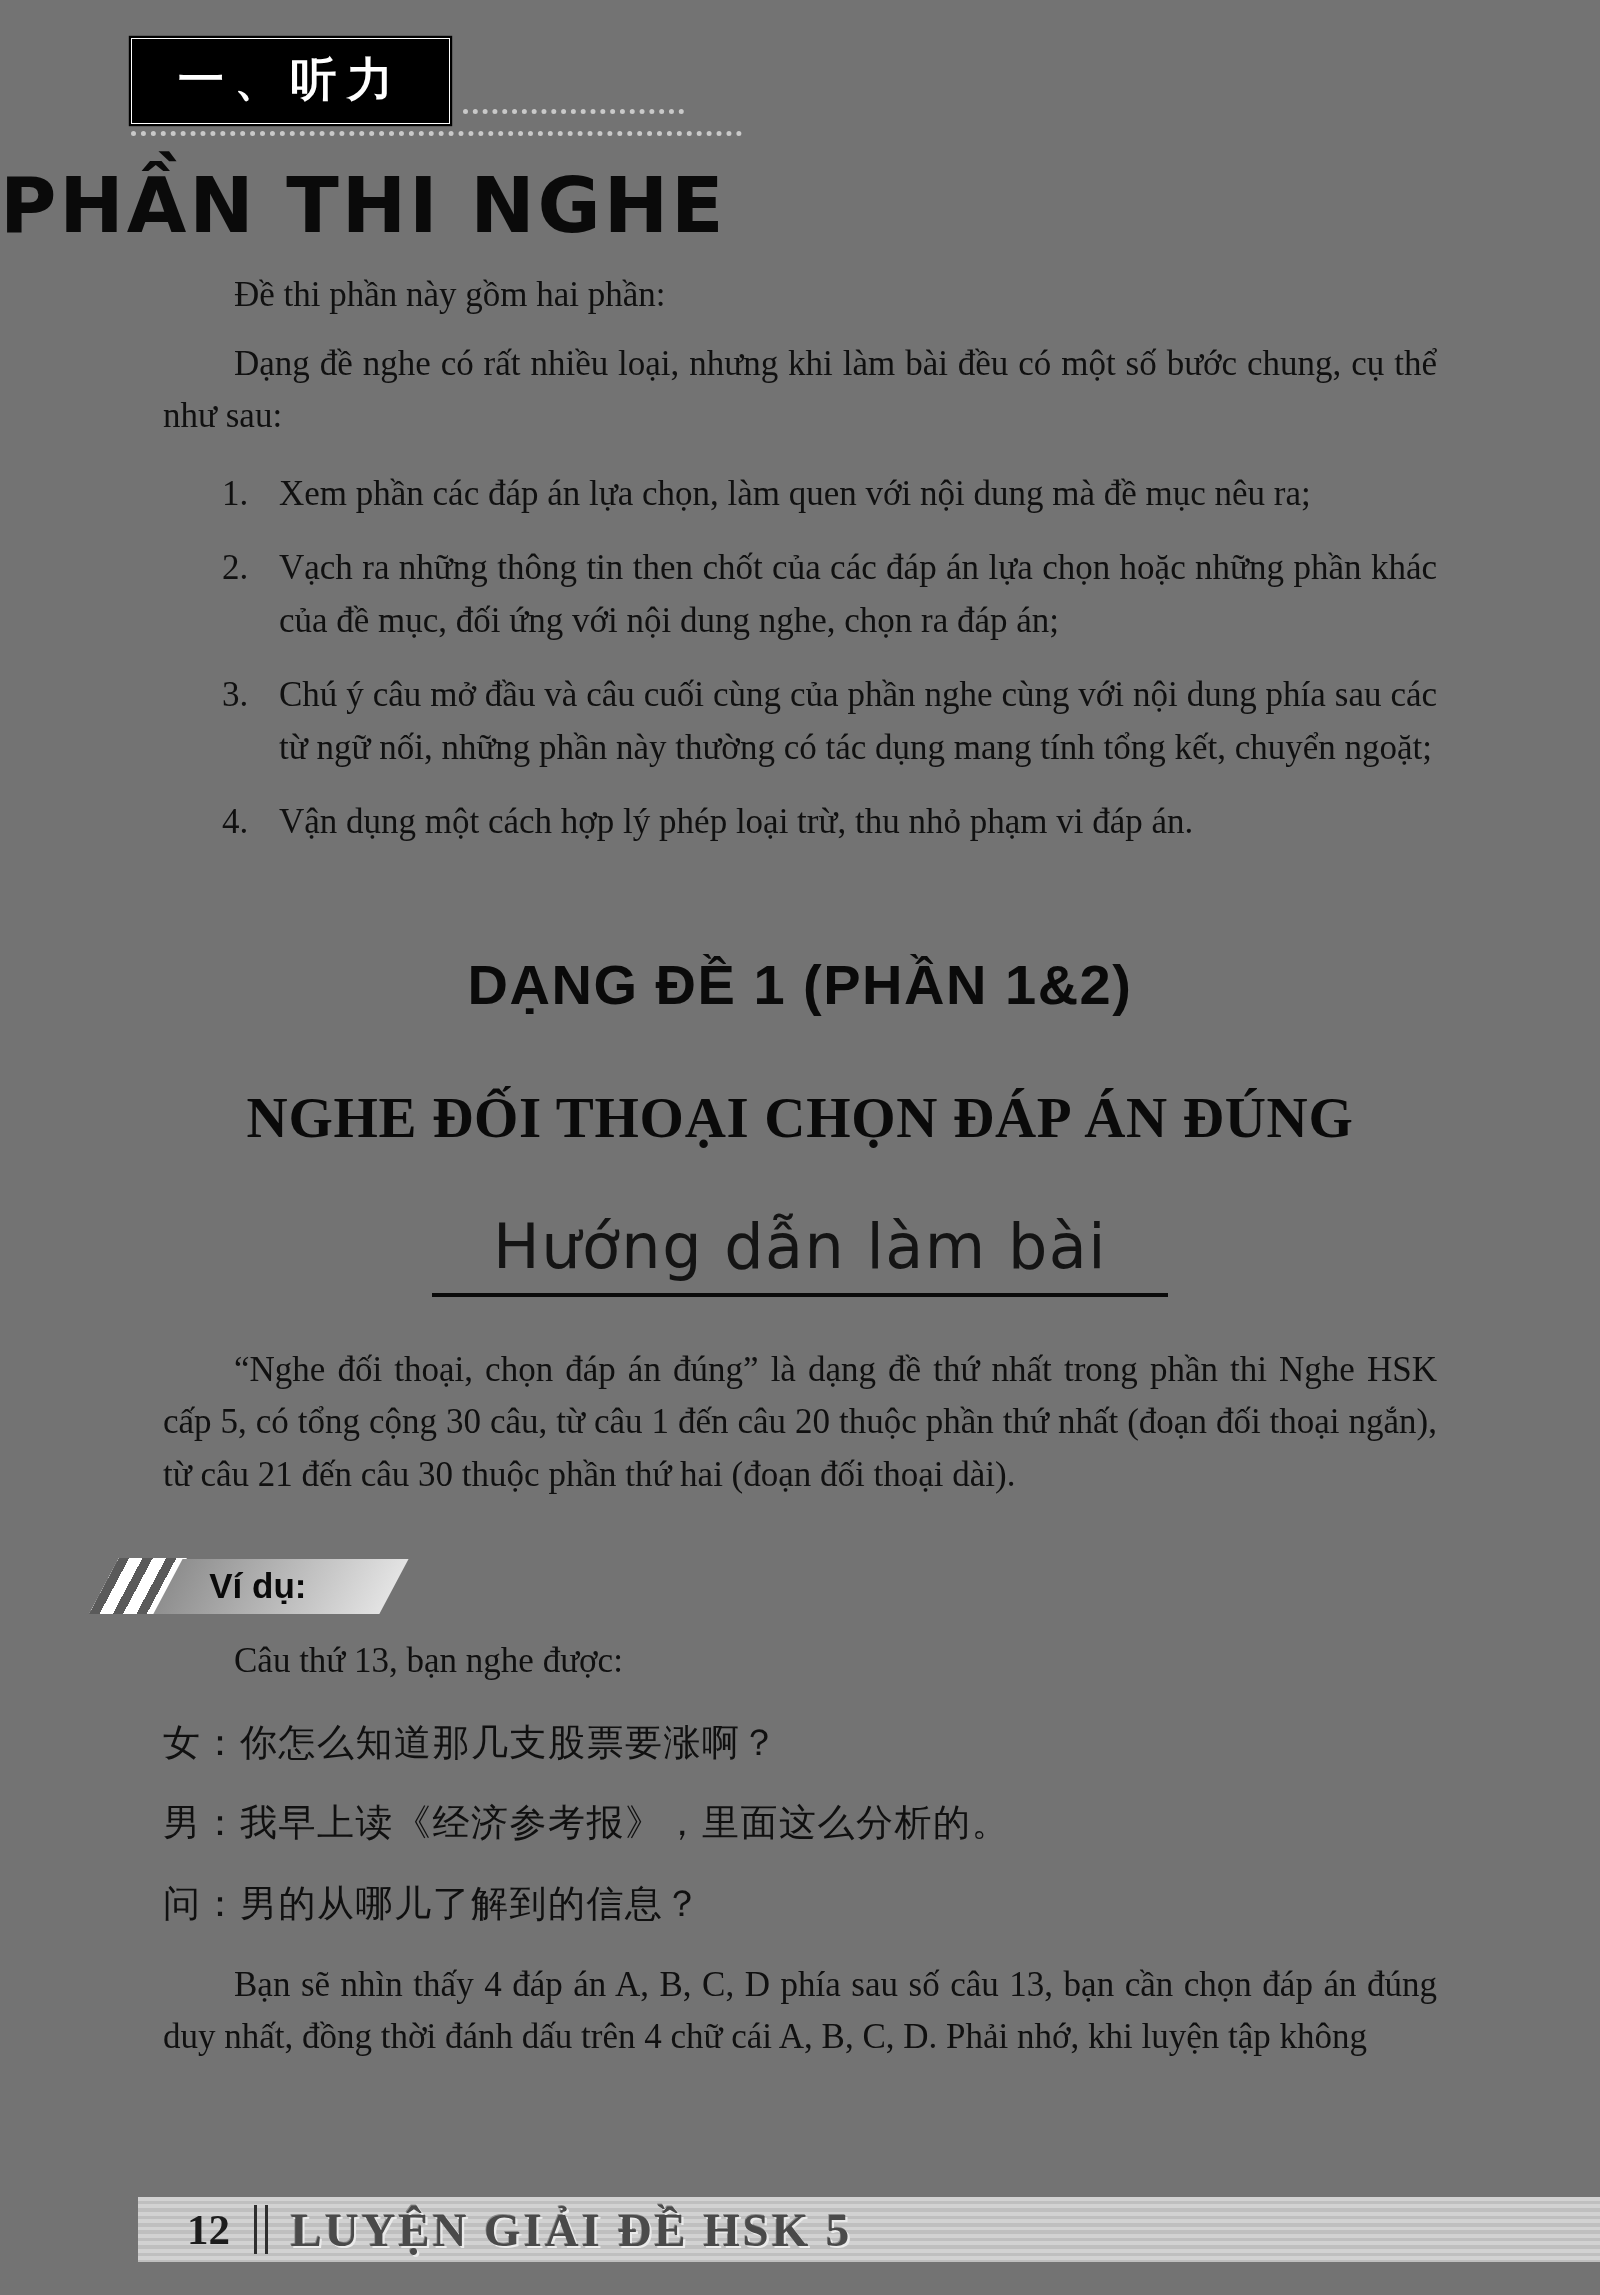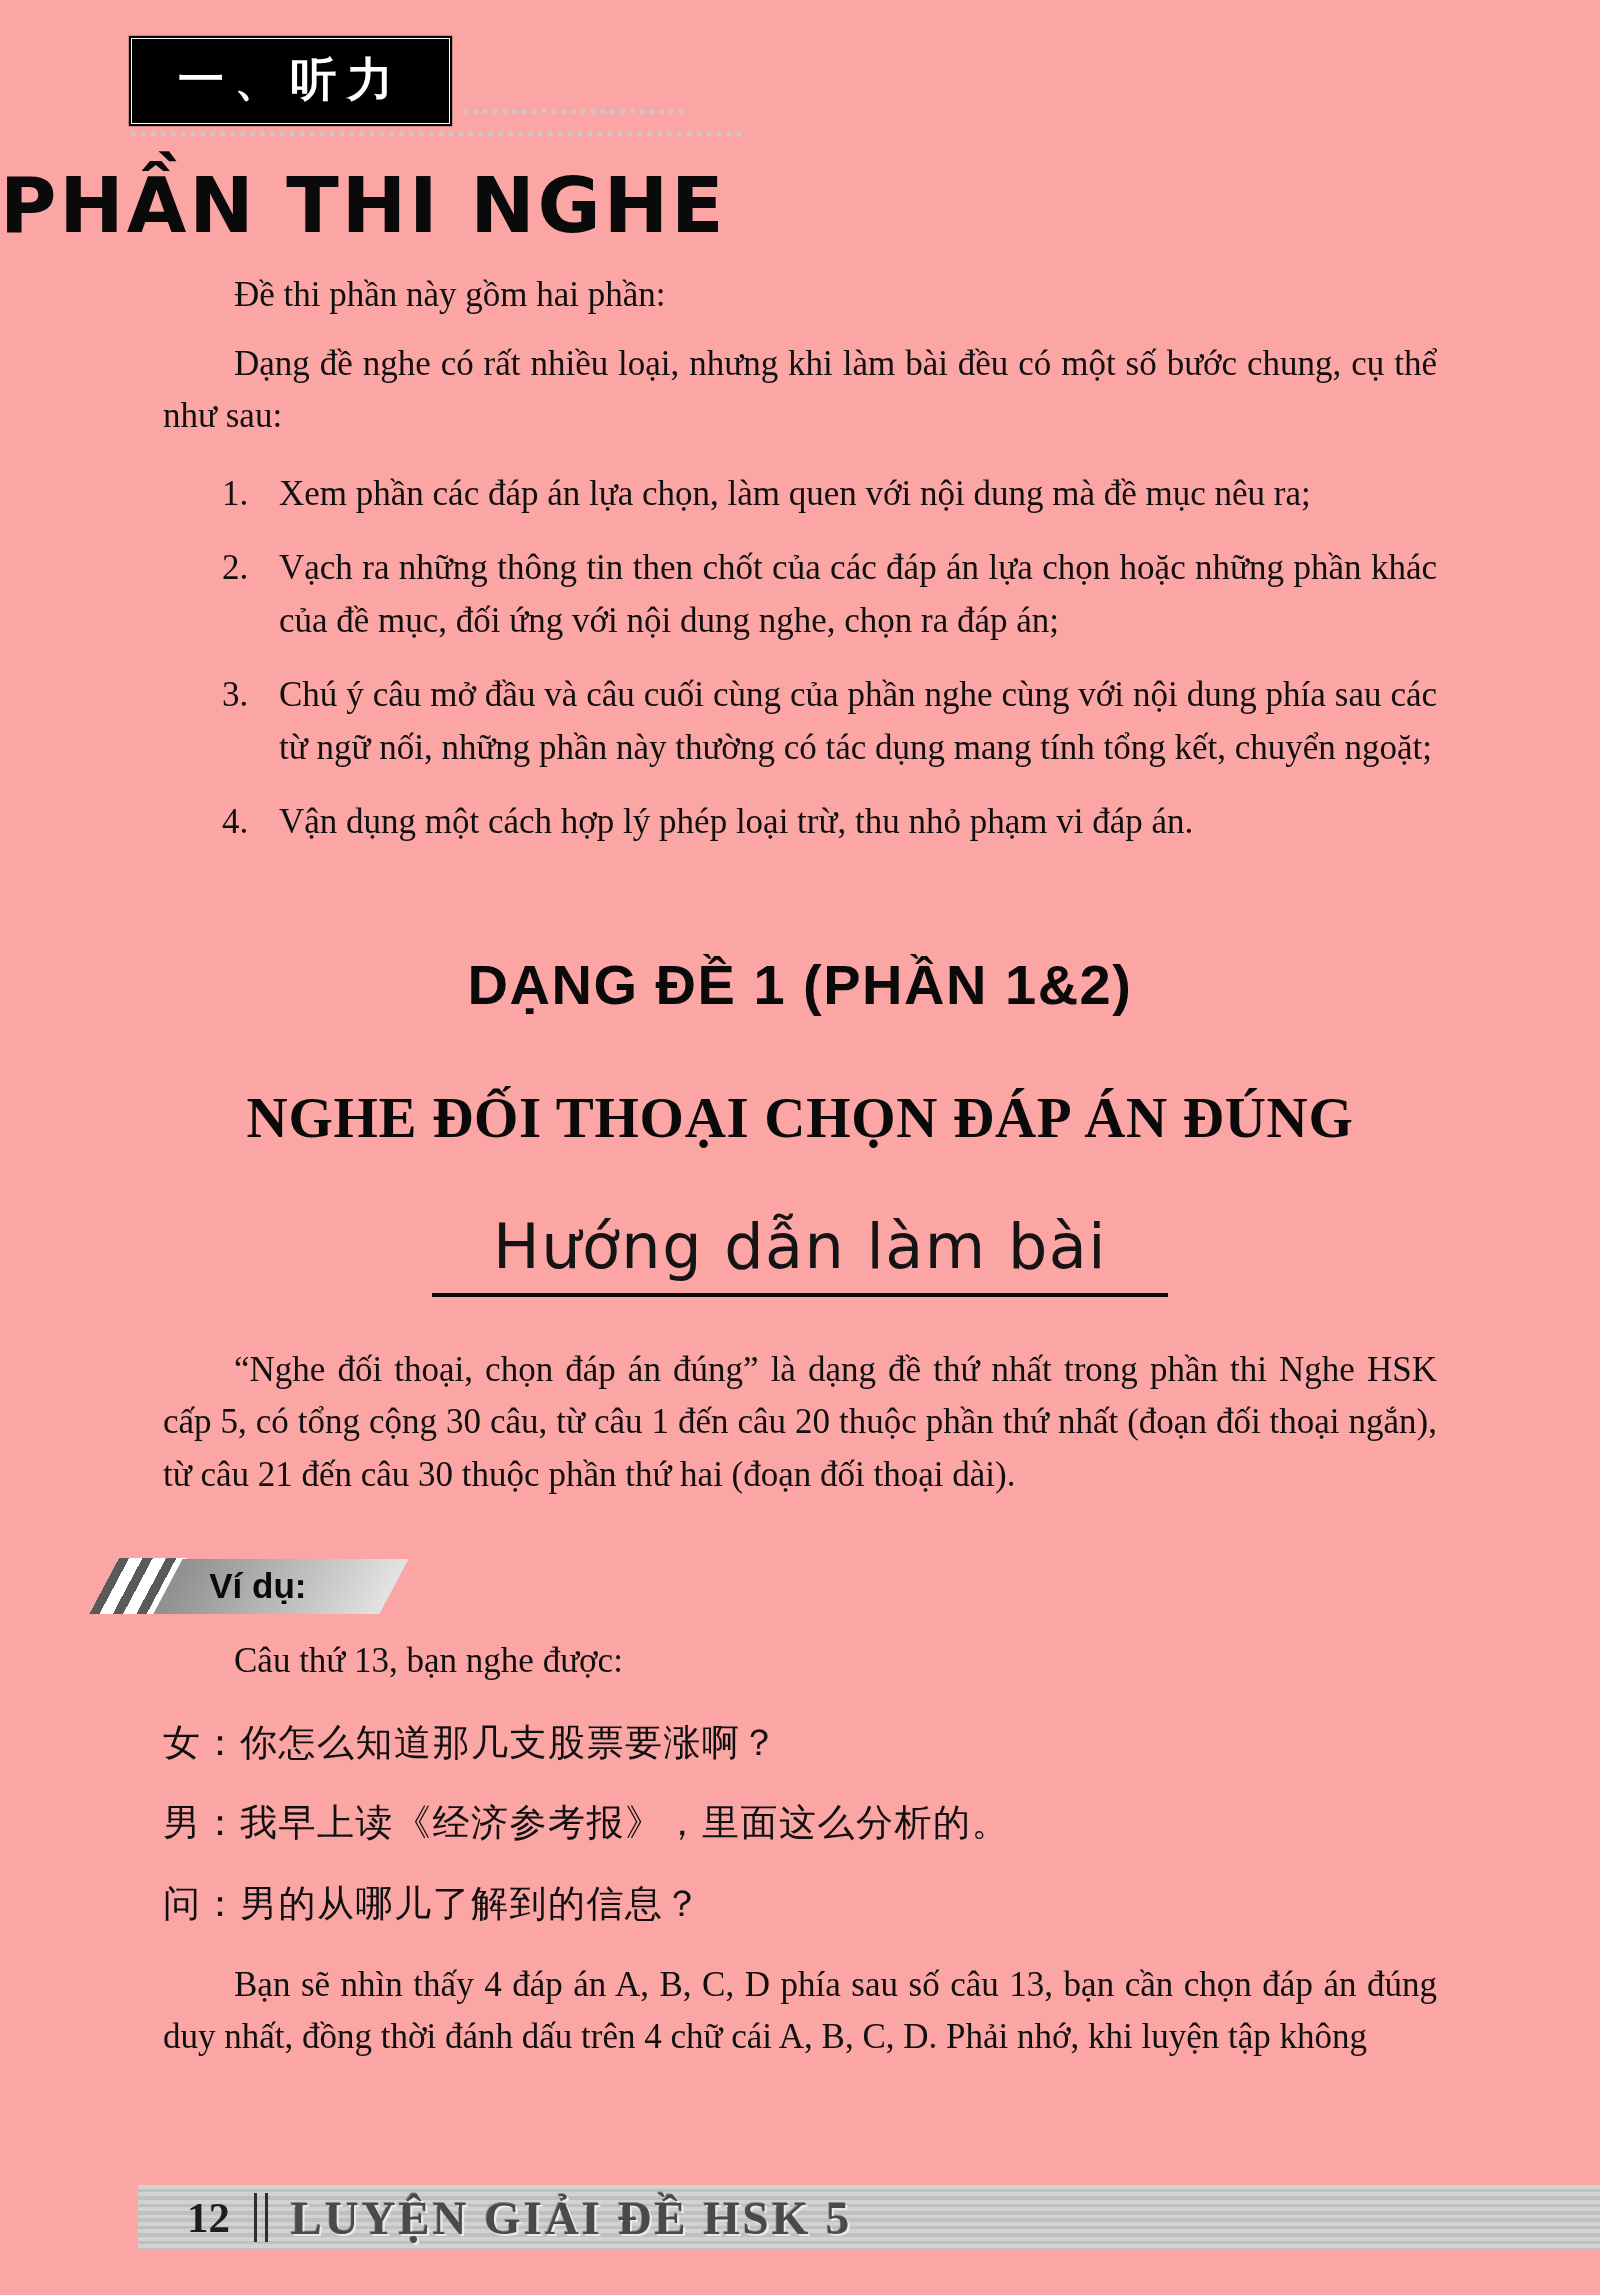--- a/index.html
+++ b/index.html
@@ -1,21 +1,21 @@
 <!DOCTYPE html>
 <html style="font-size:11.8px"><head>
 <meta charset="utf-8">
 <style>
   html, body { margin: 0; padding: 0; background: #ffffff; }
   .page {
     position: relative;
     width: 1600px;
     height: 2295px;
     margin: 0 auto;
-    background: #fca5a5;
+    background: #737373;
     color: #101010;
     font-family: "Liberation Serif", "DejaVu Serif", serif;
     overflow: hidden;
   }
   
   .banner-row {
     display: flex;
     align-items: flex-end;
     padding: 38px 0 0 131px;
   }
@@ -136,21 +136,21 @@
     font-size: 37px;
     line-height: 1.4;
     margin: 29px 0;
     letter-spacing: 1.5px;
   }
   
   .footer-bar {
     position: absolute;
     left: 138px;
     right: 0;
-    bottom: 45px;
+    bottom: 33px;
     height: 65px;
     background: repeating-linear-gradient(180deg, #d2d2d2 0 3.7px, #bfbfbf 3.7px 7.4px);
     display: flex;
     align-items: center;
   }
   .footer-page-num {
     margin-left: 49px;
     font-size: 43px;
     font-weight: bold;
     color: #1d1d1d;

